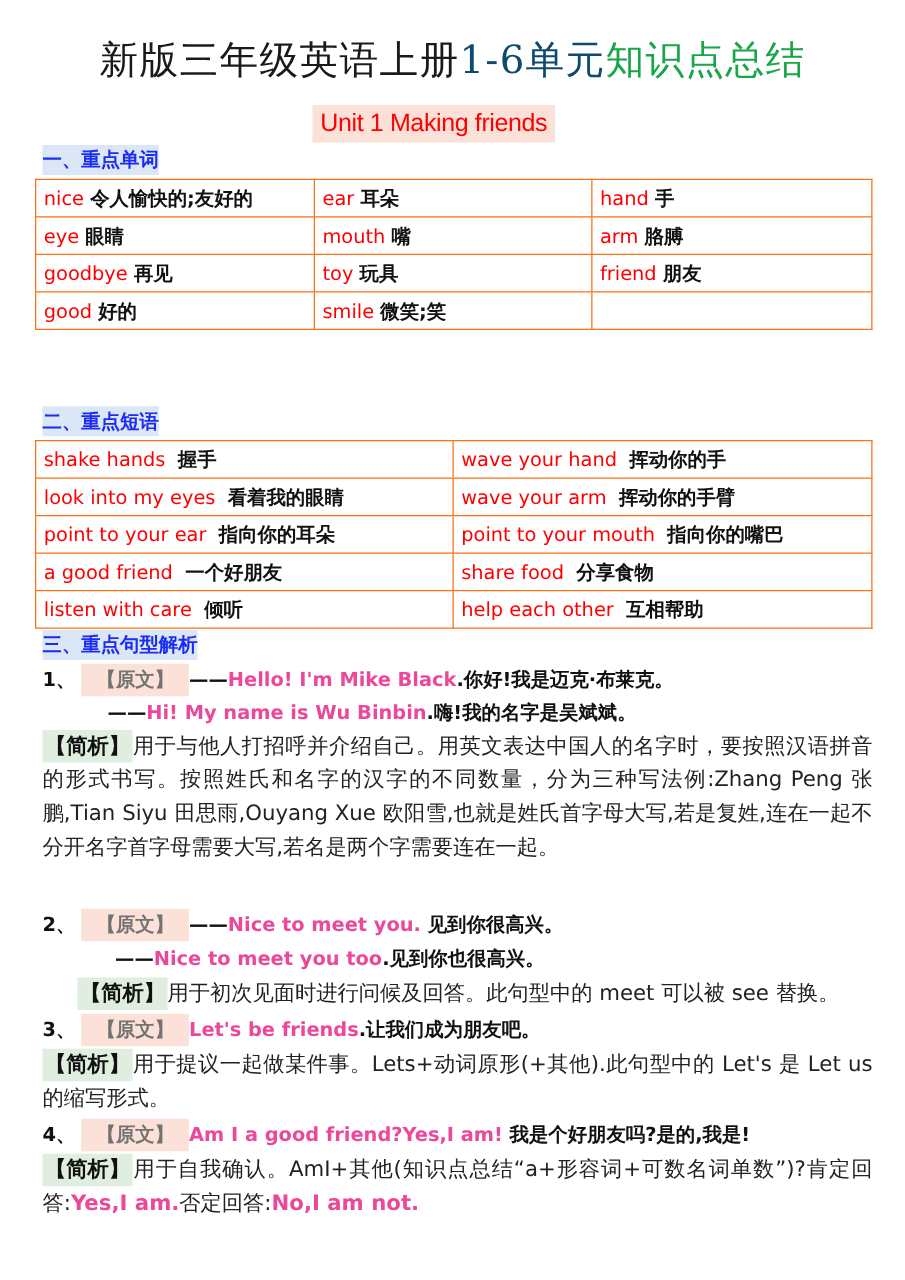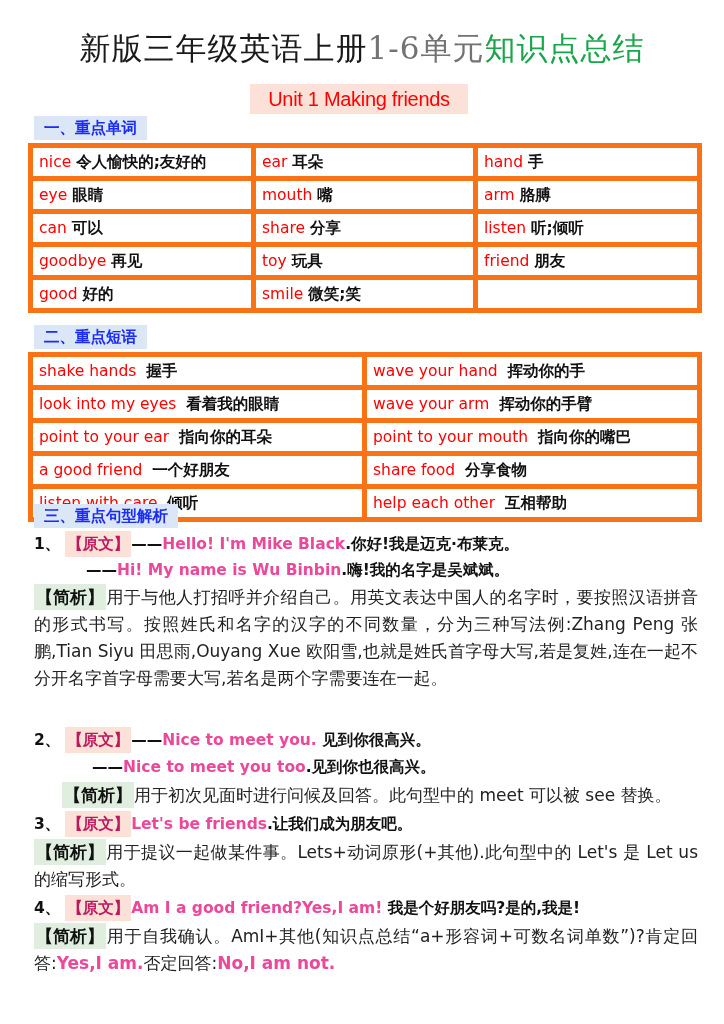--- a/index.html
+++ b/index.html
@@ -5,47 +5,47 @@
   * { box-sizing: border-box; margin: 0; padding: 0; }
   html, body { width: 724px; height: 1024px; background: #ffffff; overflow: hidden; }
   body { position: relative; font-family: "DejaVu Sans", "Liberation Sans", sans-serif; color: #111; }
 
   .title {
     position: absolute; left: 0; top: 28px; width: 724px; text-align: center;
     font-family: "DejaVu Serif", "Liberation Serif", serif;
     font-size: 31px; letter-spacing: 1px; line-height: 40px; white-space: nowrap;
   }
   .title .black { color: #1a1a1a; }
-  .title .red { color: #737373; }
+  .title .red { color: #0c4a6e; }
   .title .green { color: #1aa54a; font-family: Liberation Serif, serif; }
 
   .unit {
-    position: absolute; left: 250px; top: 84px; width: 218px; height: 30px;
+    position: absolute; left: 250px; top: 84px; width: 194px; height: 30px;
     background: #fbe1d8; color: #ff0000; font-family: "Liberation Sans", sans-serif;
     font-size: 20px; line-height: 30px; text-align: center; letter-spacing: -0.3px;
   }
 
   .sec-head {
-    position: absolute; left: 34px; height: 24px; padding: 0 10px;
+    position: absolute; left: 34px; height: 24px; padding: 0 0;
     background: #dbe6f6; color: #1a2cf5; font-weight: bold; font-size: 15.5px; line-height: 24px;
   }
 
   table.t { position: absolute; border-collapse: collapse; table-layout: fixed; }
   table.t td {
-    border: 5px solid #f97316; height: 30px; padding: 0 6px; font-size: 15.5px;
+    border: 1px solid #f97316; height: 30px; padding: 0 6px; font-size: 15.5px;
     white-space: nowrap; overflow: hidden; vertical-align: middle; line-height: 28px;
   }
   .en { color: #ff0000; }
   .zh { color: #111; font-weight: bold; }
 
   .line { position: absolute; font-size: 15.5px; line-height: 26px; white-space: nowrap; }
   .b { font-weight: bold; }
   .red-b { color: #ec4899; font-weight: bold; }
   .tag-y {
-    display: inline-block; background: #fbe1d8; font-weight: bold; padding: 0 2px; line-height: 26px; color: #be185d;
+    display: inline-block; background: #fbe1d8; font-weight: bold; padding: 0 12px; line-height: 26px; color: #737373;
   }
   .tag-j {
     display: inline-block; background: #dfeede; font-weight: bold; padding: 0 2px; line-height: 26px; color: #111;
   }
   .para { position: absolute; left: 34px; width: 664px; font-size: 17px; line-height: 27px; color: #222; text-align: justify; }
 </style>
 </head>
 <body>
 
 <div class="title">
@@ -65,25 +65,20 @@
   <tbody>
     <tr>
       <td><span class="en">nice</span> <span class="zh">令人愉快的;友好的</span></td>
       <td><span class="en">ear</span> <span class="zh">耳朵</span></td>
       <td><span class="en">hand</span> <span class="zh">手</span></td>
     </tr>
     <tr>
       <td><span class="en">eye</span> <span class="zh">眼睛</span></td>
       <td><span class="en">mouth</span> <span class="zh">嘴</span></td>
       <td><span class="en">arm</span> <span class="zh">胳膊</span></td>
-    </tr>
-    <tr>
-      <td><span class="en">can</span> <span class="zh">可以</span></td>
-      <td><span class="en">share</span> <span class="zh">分享</span></td>
-      <td><span class="en">listen</span> <span class="zh">听;倾听</span></td>
     </tr>
     <tr>
       <td><span class="en">goodbye</span> <span class="zh">再见</span></td>
       <td><span class="en">toy</span> <span class="zh">玩具</span></td>
       <td><span class="en">friend</span> <span class="zh">朋友</span></td>
     </tr>
     <tr>
       <td><span class="en">good</span> <span class="zh">好的</span></td>
       <td><span class="en">smile</span> <span class="zh">微笑;笑</span></td>
       <td><span class="en"></span> <span class="zh"></span></td>

